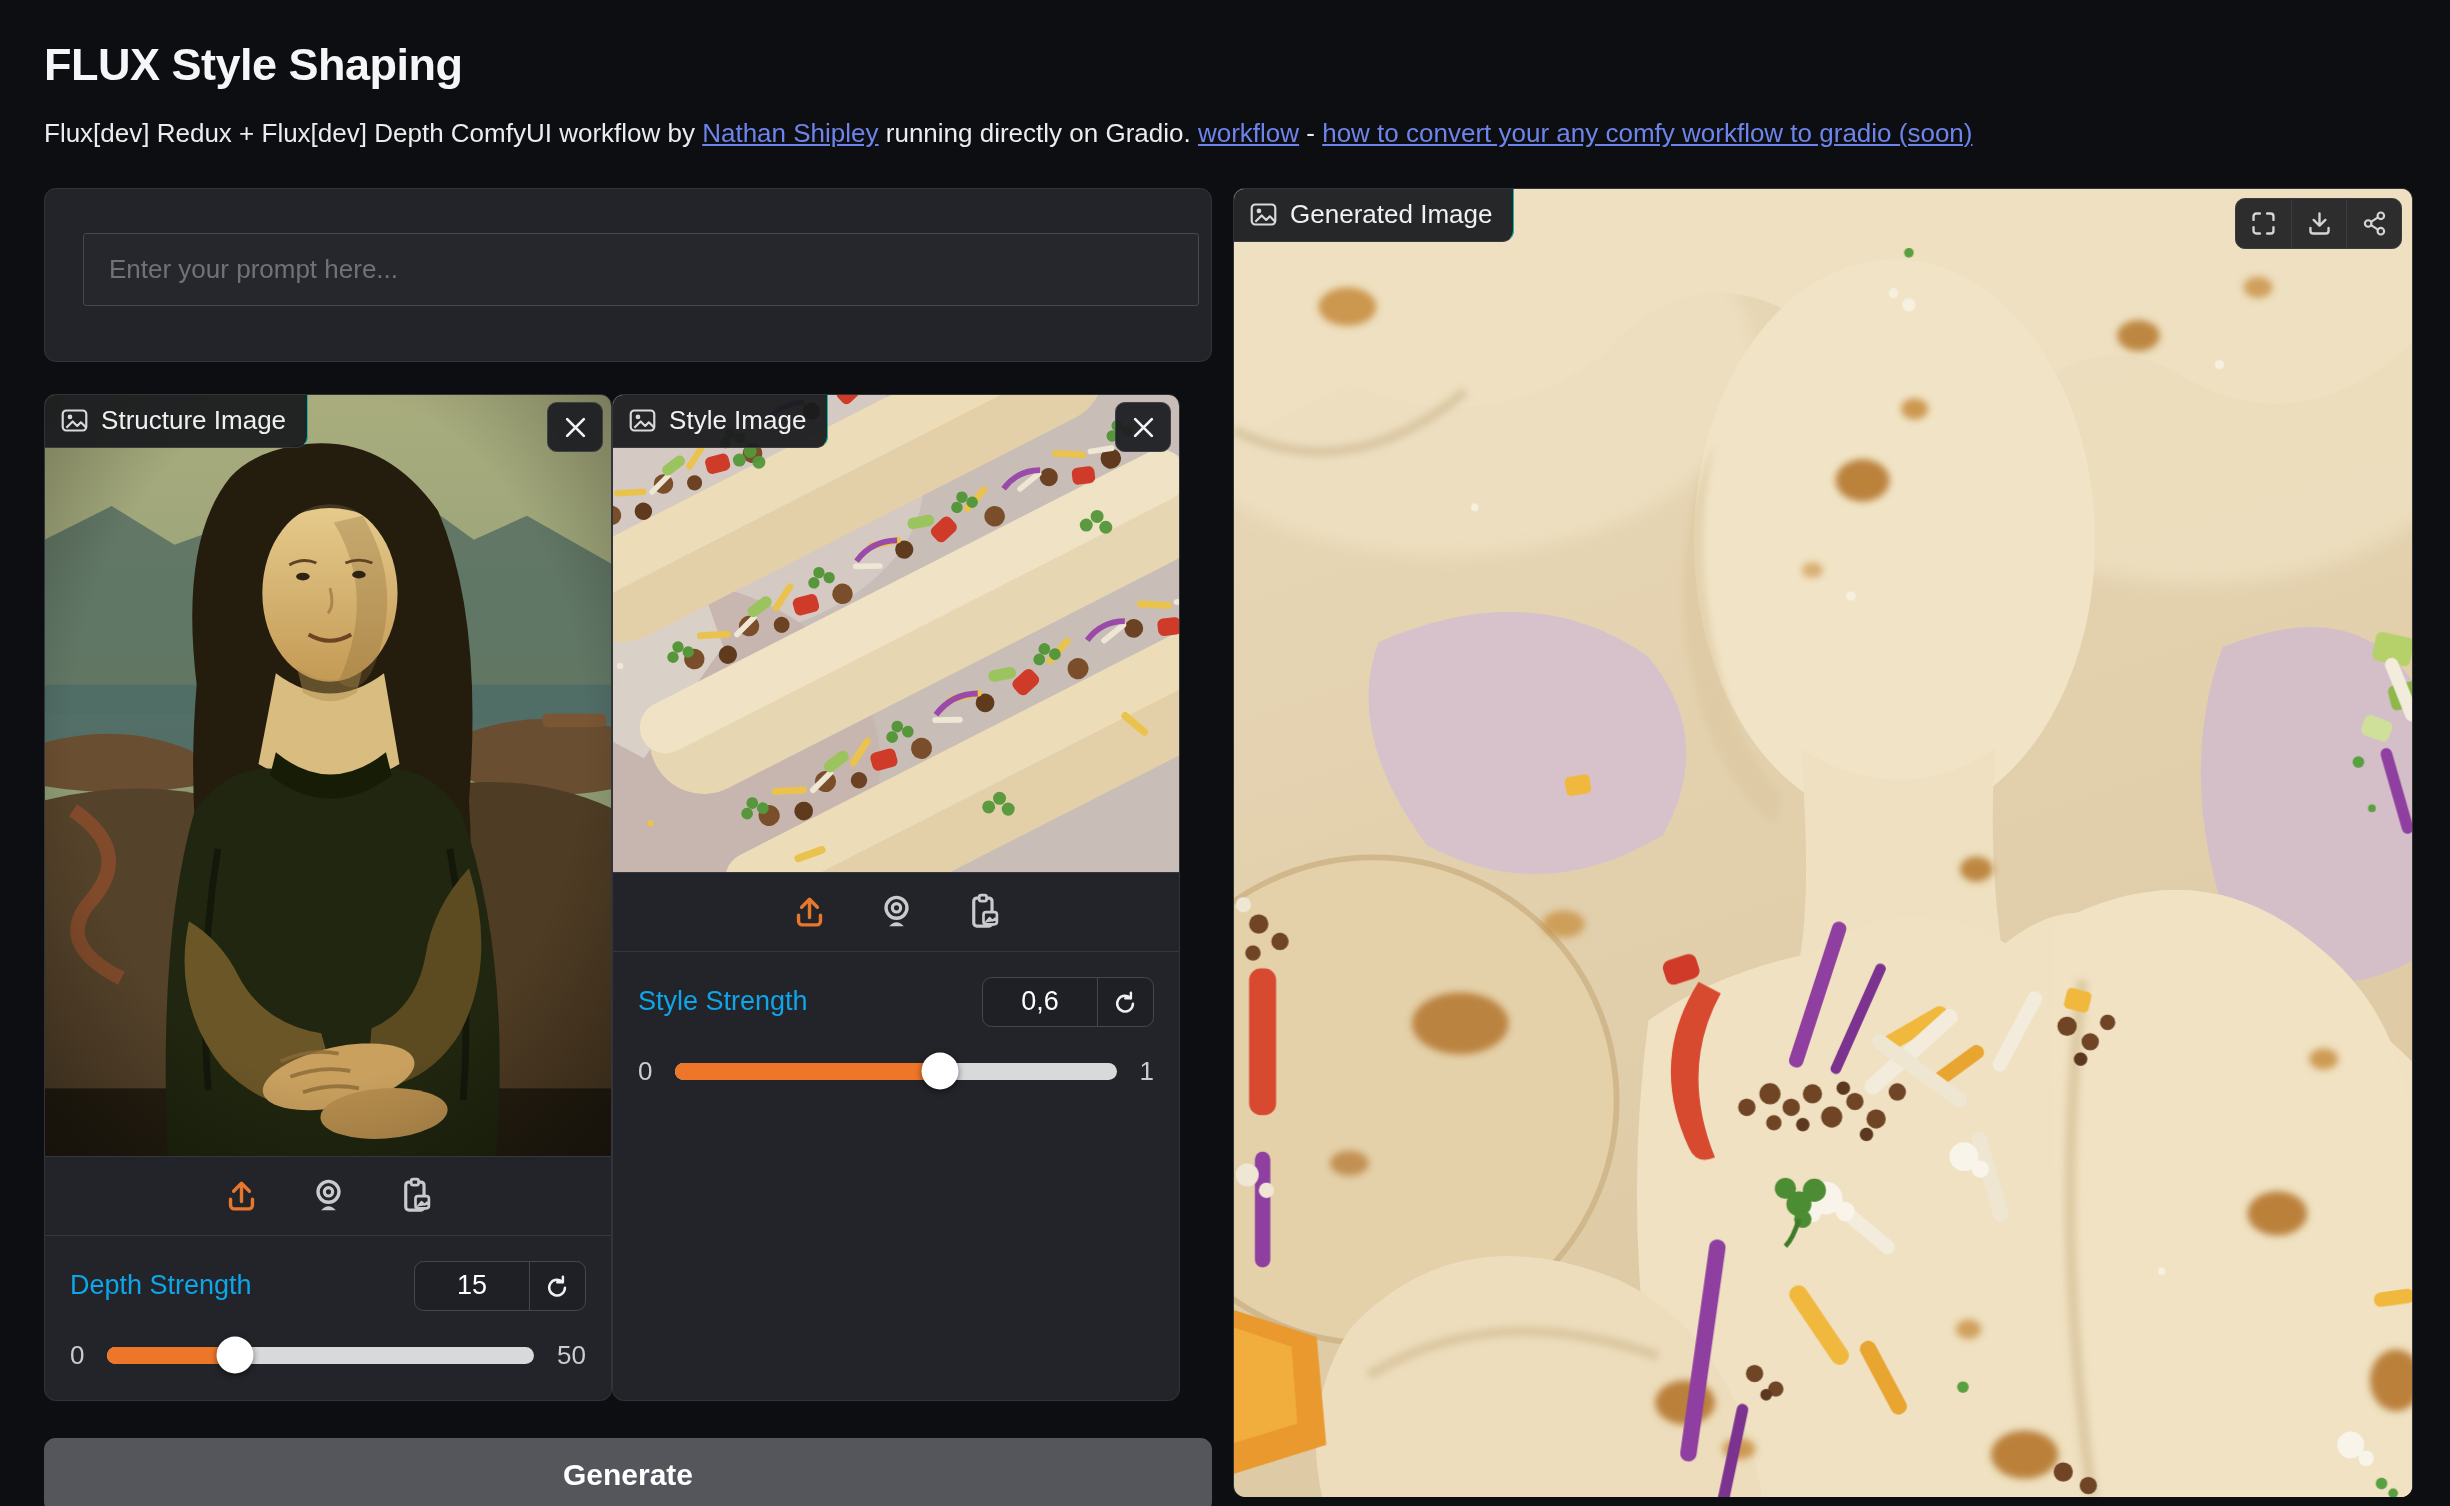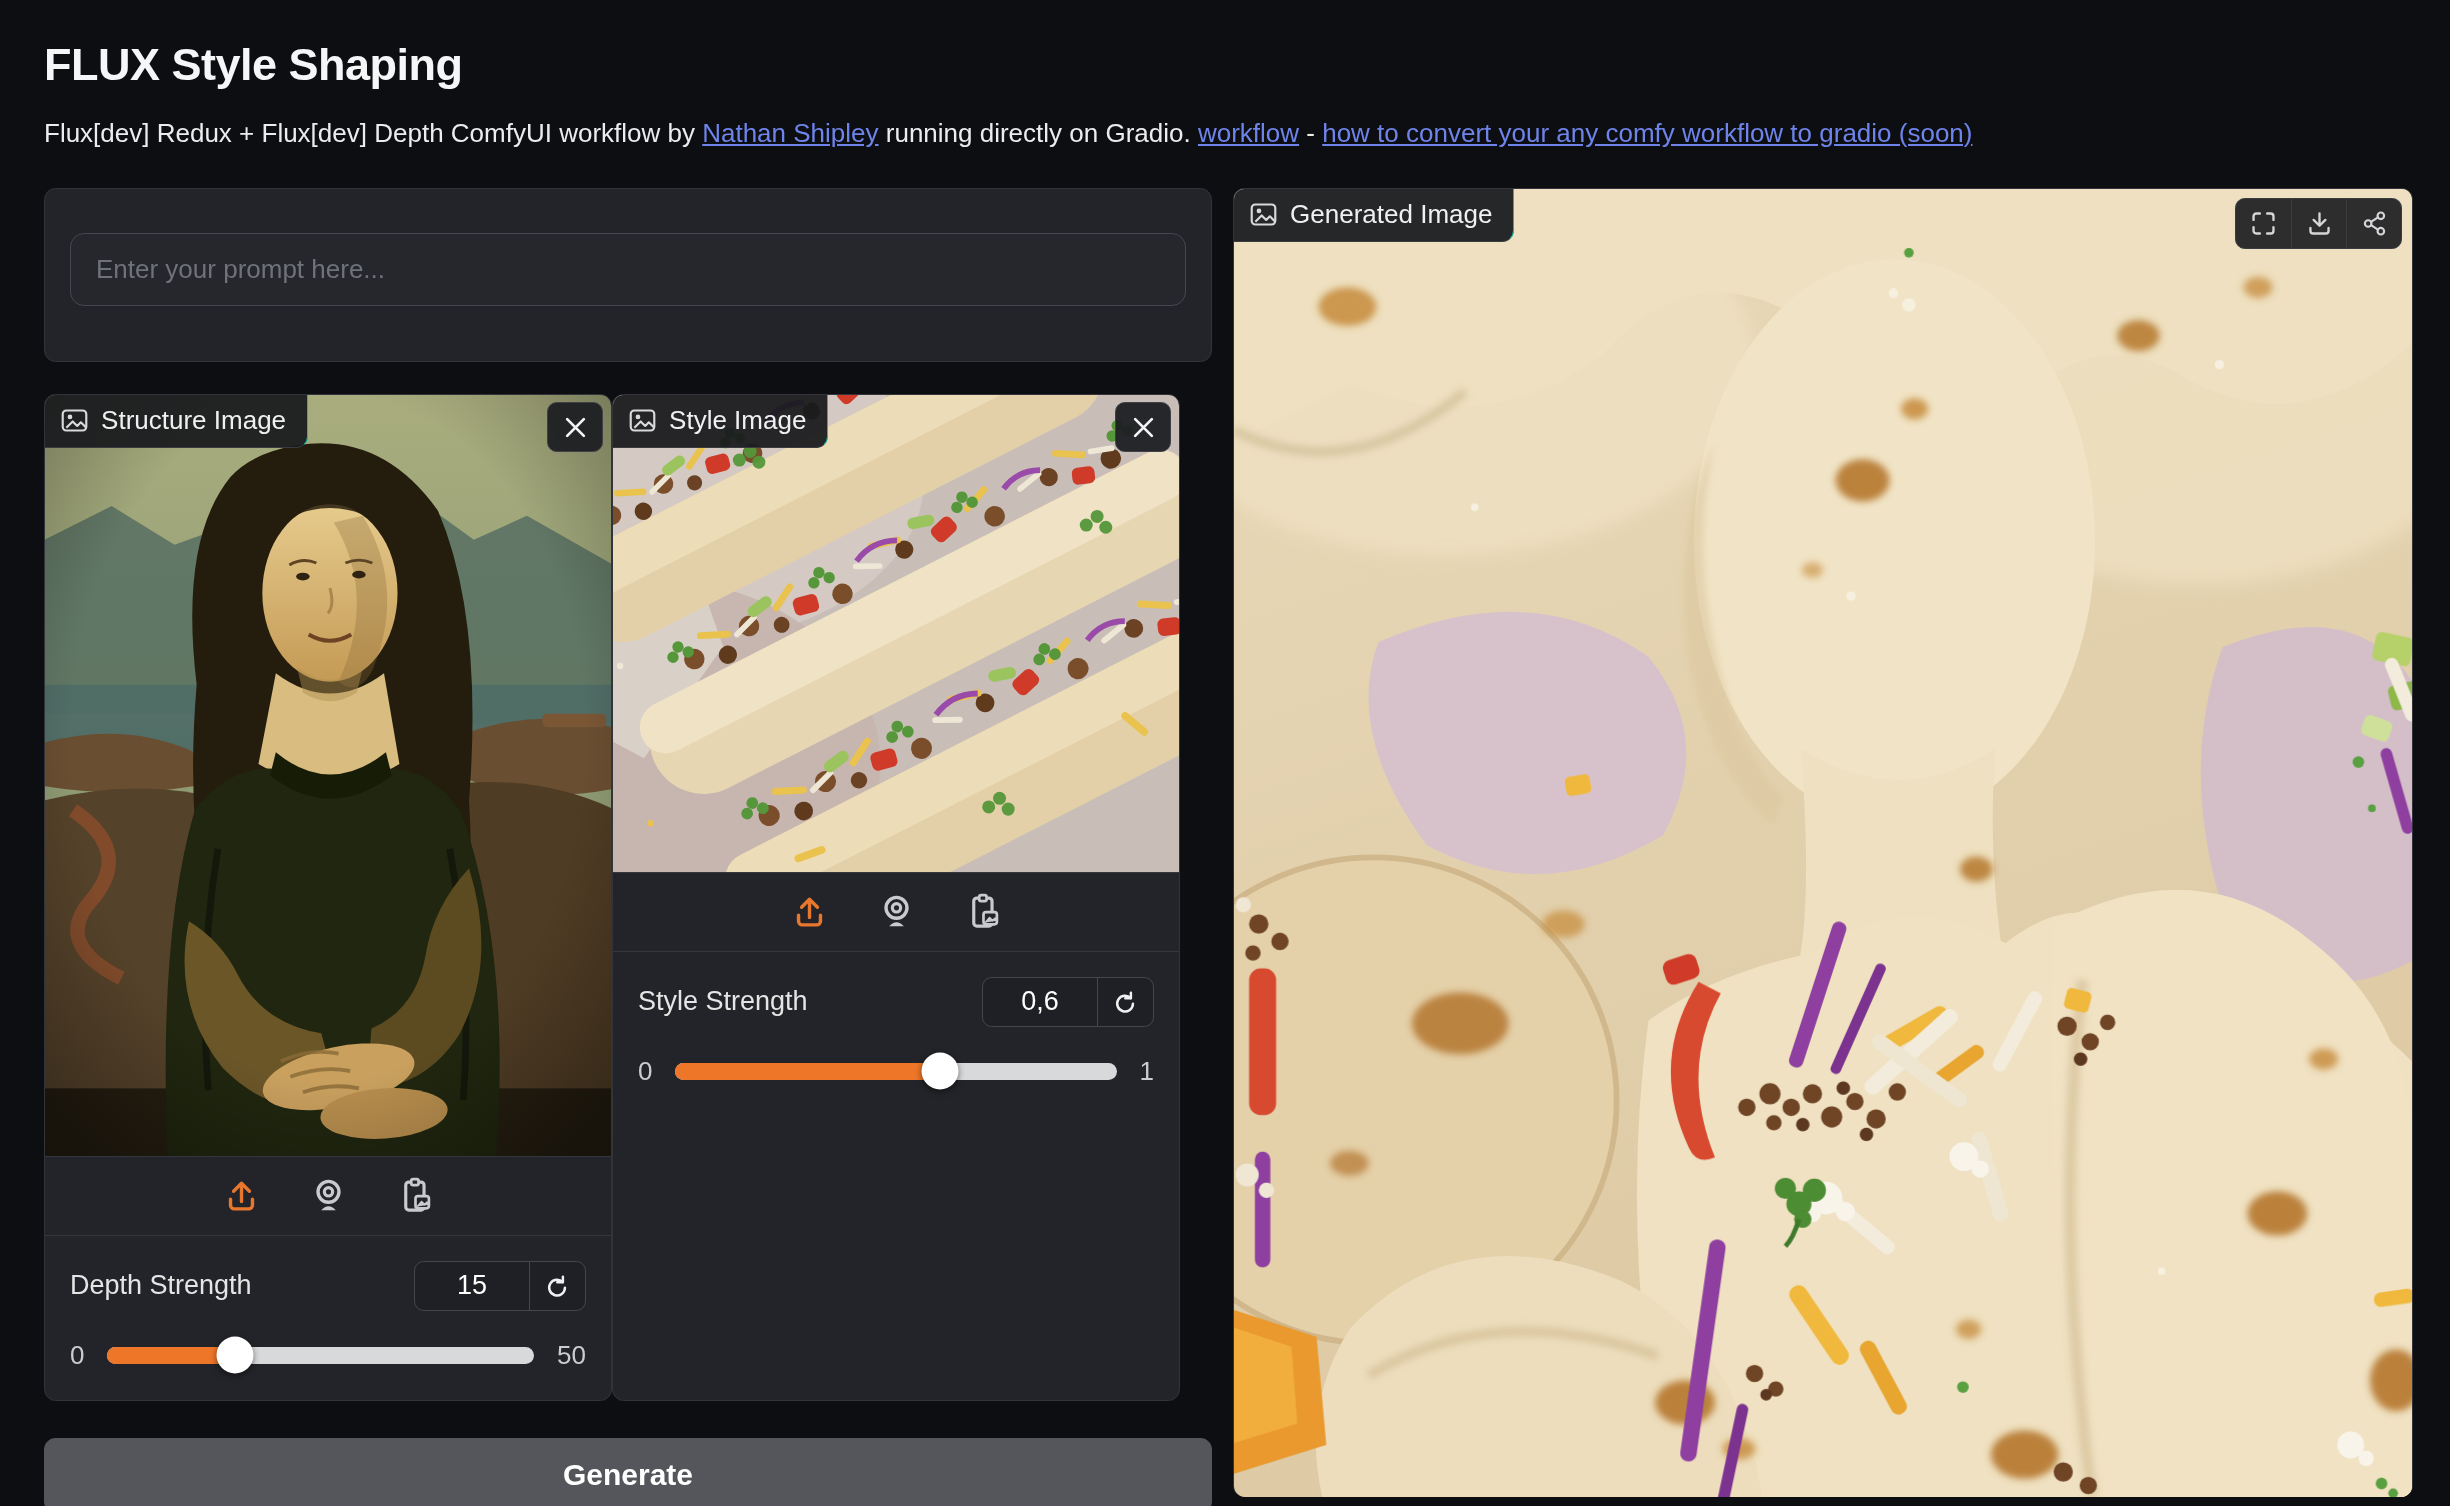--- a/index.html
+++ b/index.html
@@ -42,26 +42,27 @@
 
   
   .prompt-panel { padding: 25px; height: 174px; }
   .prompt-label { font-size: 26px; color: #e6e7ea; display: block; }
   .prompt-input {
     margin-top: 19.3px;
     width: 100%;
     height: 73px;
     background: #26272d;
     border: 1.9px solid #46484f;
-    border-radius: 14px;
+    border-radius: 3px;
     padding: 0 25px;
     font-size: 26px;
     color: #f97316;
     font-family: inherit;
     outline: none;
+    margin-left: 13px;
   }
   .prompt-input::placeholder { color: #6f7278; }
 
   
   .images-row { display: flex; margin-top: 32px; }
   .image-panel { width: 568px; overflow: hidden; position: relative; padding: 0; }
   .img-area { position: relative; overflow: hidden; background: #1b1c20; }
   .structure-panel .img-area { height: 761px; }
   .style-panel .img-area { height: 477px; }
   .img-area > svg.artwork { display: block; width: 100%; height: 100%; }
@@ -92,21 +93,21 @@
     display: flex; align-items: center; justify-content: center;
     gap: 48px;
     border-top: 1px solid #36373d;
     border-bottom: 1px solid #36373d;
     background: #232429;
   }
   .icon-btn { background: none; border: none; cursor: pointer; display: flex; align-items: center; justify-content: center; }
 
   .slider-block { padding: 25px 25px 29px; }
   .slider-head { display: flex; justify-content: space-between; align-items: center; }
-  .slider-label { font-size: 27px; color: #e5e5e5; }
+  .slider-label { font-size: 27px; color: #0ea5e9; }
   .numbox {
     display: flex; align-items: stretch;
     border: 1px solid #46474d;
     border-radius: 9.7px;
     background: #1f2025;
     overflow: hidden;
   }
   .num-value {
     min-width: 114px;
     padding: 8.7px 9.7px;

